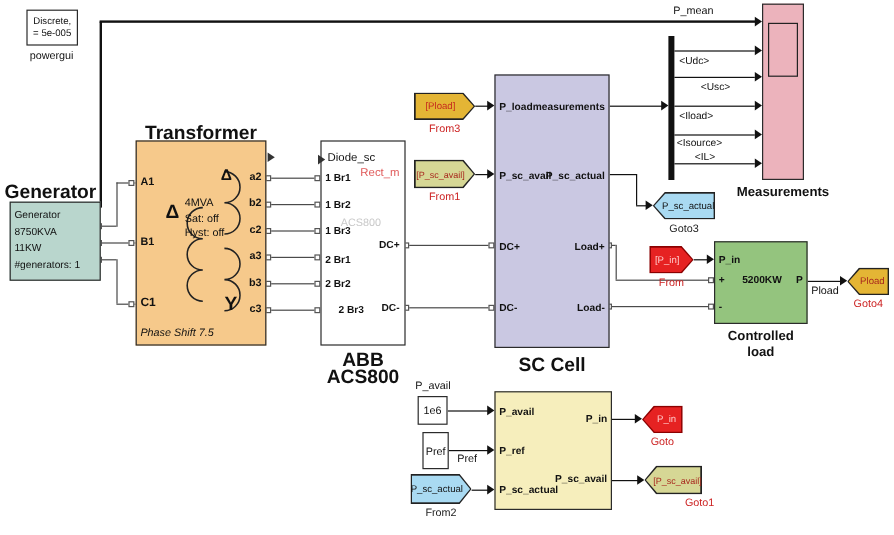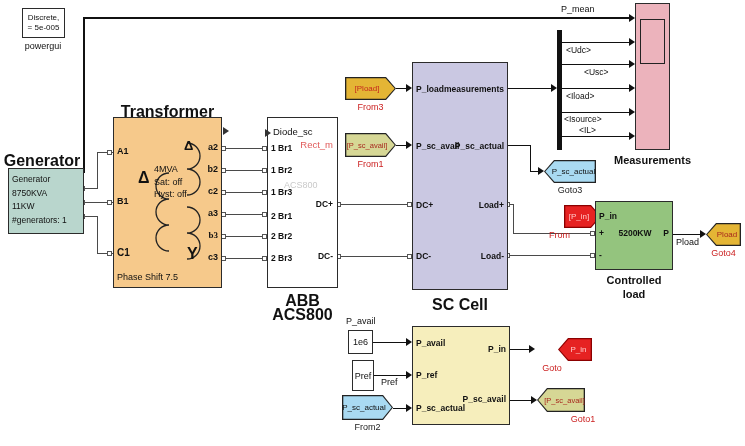--- a/index.html
+++ b/index.html
@@ -18,21 +18,21 @@
   .ar{position:absolute;width:0;height:0;border-top:4px solid transparent;border-bottom:4px solid transparent;border-left:6px solid #111;}
   .tag{position:absolute;display:flex;align-items:center;justify-content:center;}
   .tag>i{position:absolute;inset:1.3px;}
   .tag>span{position:relative;z-index:1;font-size:8px;font-weight:400;white-space:nowrap;}
   .tagF{clip-path:polygon(0 0,calc(100% - 10px) 0,100% 50%,calc(100% - 10px) 100%,0 100%);background:#222;}
   .tagF>i{clip-path:polygon(0 0,calc(100% - 9.2px) 0,100% 50%,calc(100% - 9.2px) 100%,0 100%);}
   .tagF>span{margin-right:7px;}
   .tagG{clip-path:polygon(10px 0,100% 0,100% 100%,10px 100%,0 50%);background:#222;}
   .tagG>i{clip-path:polygon(9.2px 0,100% 0,100% 100%,9.2px 100%,0 50%);}
   .tagG>span{margin-left:7px;}
-  .tag.redb{background:#8b0000;margin-left:23px;}
+  .tag.redb{background:#8b0000;}
   .f-gold{background:#e4b535;} .f-olive{background:#d6d795;} .f-blue{background:#a9daf2;} .f-red{background:#e62222;}
   .t-red{color:#c62a1e;} .t-darkred{color:#a8281e;} .t-light{color:#ffc9c9;} .t-black{color:#111;}
   .taglbl{position:absolute;font-size:9px;text-align:center;white-space:nowrap;}
   .lred{color:#cc2222;} .lblk{color:#222;}
   .sym{position:absolute;font-weight:600;color:#111;line-height:1;}
 </style>
 </head>
 <body>
 
 <div id="canvas">
@@ -166,39 +166,39 @@
     <div>Sat: off</div>
     <div>Hyst: off</div>
   </div>
   <div class="pl" style="left:117px;top:146px;font-size:9px;">A1</div>
   <div class="pl" style="left:117px;top:196px;font-size:9px;">B1</div>
   <div class="pl" style="left:117px;top:247px;font-size:10px;">C1</div>
   <div class="pl" style="left:198px;top:142px;width:20px;text-align:right;font-size:9px;">a2</div>
   <div class="pl" style="left:198px;top:164px;width:20px;text-align:right;font-size:9px;">b2</div>
   <div class="pl" style="left:198px;top:186px;width:20px;text-align:right;font-size:9px;">c2</div>
   <div class="pl" style="left:198px;top:208px;width:20px;text-align:right;font-size:9px;">a3</div>
-  <div class="pl" style="left:198px;top:230px;width:20px;text-align:right;font-size:9px;font-family:Liberation Serif, serif;">b3</div>
+  <div class="pl" style="left:198px;top:230px;width:20px;text-align:right;font-size:9px;">b3</div>
   <div class="pl" style="left:198px;top:252px;width:20px;text-align:right;font-size:9px;">c3</div>
-  <div class="tx" style="left:117px;top:272px;">Phase Shift 7.5</div>
+  <div class="tx" style="left:117px;top:272px;font-style:italic;">Phase Shift 7.5</div>
   <div class="sym" style="left:138px;top:170px;font-size:16px;">Δ</div>
   <div class="sym" style="left:184px;top:139px;font-size:13px;">Δ</div>
   <div class="sym" style="left:187px;top:246px;font-size:16px;">Y</div>
   <div class="ar" style="left:223px;top:127px;border-left-color:#333;"></div>
 
   <div class="blk" style="left:267px;top:117px;width:71px;height:171px;background:#fff;"></div>
   <div class="ar" style="left:265px;top:129px;border-left-color:#333;"></div>
   <div class="tx" style="left:273px;top:126px;font-size:9.5px;">Diode_sc</div>
   <div class="tx" style="left:285px;top:139px;width:48px;text-align:right;font-size:9.5px;color:#e05a5a;">Rect_m</div>
   <div class="tx" style="left:284px;top:180px;color:#c9c9c9;">ACS800</div>
   <div class="pl" style="left:271px;top:143px;">1 Br1</div>
   <div class="pl" style="left:271px;top:165px;">1 Br2</div>
   <div class="pl" style="left:271px;top:187px;">1 Br3</div>
   <div class="pl" style="left:271px;top:211px;">2 Br1</div>
   <div class="pl" style="left:271px;top:231px;">2 Br2</div>
-  <div class="pl" style="left:271px;top:253px;">2 Br3</div>
+  <div class="pl" style="left:282px;top:253px;">2 Br3</div>
   <div class="pl" style="left:305px;top:199px;width:28px;text-align:right;">DC+</div>
   <div class="pl" style="left:305px;top:251px;width:28px;text-align:right;">DC-</div>
   <div class="bn" style="left:267px;top:292px;width:71px;">ABB</div>
   <div class="bn" style="left:267px;top:306px;width:71px;">ACS800</div>
 
   <div class="blk" style="left:412px;top:62px;width:96px;height:228px;background:#cac8e2;"></div>
   <div class="pl" style="left:416px;top:84px;">P_load</div>
   <div class="pl" style="left:416px;top:141px;">P_sc_avail</div>
   <div class="pl" style="left:416px;top:200px;">DC+</div>
   <div class="pl" style="left:416px;top:251px;">DC-</div>

